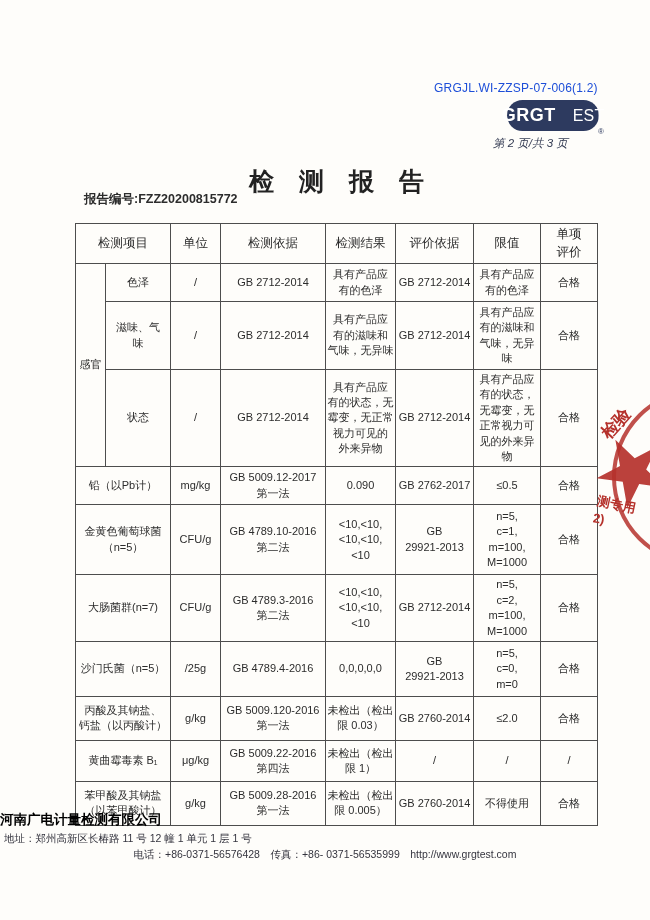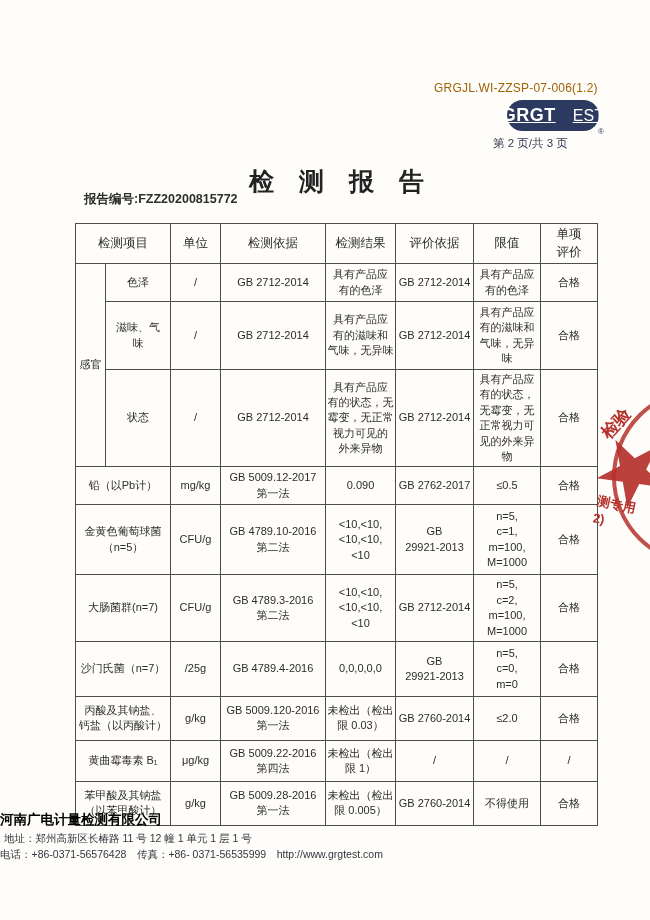--- a/index.html
+++ b/index.html
@@ -4,31 +4,30 @@
 <style>
   html,body{margin:0;padding:0;}
   body{
     width:650px;height:920px;overflow:hidden;position:relative;
     background:#fefdfa;color:#2e2e2e;
     font-family:"Liberation Sans","DejaVu Sans",sans-serif;
   }
   .page{position:absolute;inset:0;}
 
   
-  .doc-code{position:absolute;top:81px;left:434px;font-size:12px;color:#a16207;letter-spacing:.2px;}
+  .doc-code{position:absolute;top:81px;left:434px;font-size:12px;color:#1d4ed8;letter-spacing:.2px;}
   .logo-pill{
     position:absolute;top:100px;left:507px;width:92px;height:31px;
     border-radius:16px;display:flex;align-items:center;justify-content:center;
     color:#fff;
-    text-decoration:underline;
   }
   .logo-grgt{font-size:18px;font-weight:800;letter-spacing:.5px;}
   .logo-est{font-size:16px;font-weight:400;letter-spacing:.2px;margin-left:17px;}
   .reg-mark{position:absolute;top:127px;left:598px;font-size:8px;color:#2d3a5f;}
-  .page-indicator{position:absolute;top:136px;left:493px;font-size:11.5px;color:#333b52;}
+  .page-indicator{position:absolute;top:136px;left:493px;font-size:11.5px;color:#333b52;font-style:italic;}
 
   
   .title{
     position:absolute;top:149px;left:0;width:100%;text-align:center;
     font-size:25px;font-weight:bold;letter-spacing:9px;color:#222;margin:16px;
   }
   .report-no{position:absolute;top:191px;left:84px;font-size:12.5px;font-weight:600;color:#2c2c2c;}
 
   
   table.report{
@@ -39,21 +38,21 @@
     border:1px solid #4d4d4d;text-align:center;vertical-align:middle;
     font-size:11px;line-height:1.4;padding:2px 1px;
     white-space:pre-line;font-weight:normal;color:#2c2c2c;
   }
   table.report th{font-size:12.5px;}
   .c-item{font-size:11.5px;}
 
   
   .footer-company{position:absolute;top:811px;left:0;width:100%;text-align:left;font-size:13.5px;font-weight:bold;color:#000000;}
   .footer-address{position:absolute;top:832px;left:4px;width:100%;text-align:left;font-size:10.5px;color:#35353f;}
-  .footer-contact{position:absolute;top:848px;left:0;width:100%;font-size:10.5px;color:#35353f;}
+  .footer-contact{position:absolute;top:848px;left:0;width:100%;text-align:center;font-size:10.5px;color:#35353f;}
 
   
   .seal-ring{
     position:absolute;left:612px;top:388px;width:170px;height:170px;
     border:4px solid rgba(181,49,43,.85);border-radius:50%;
   }
   .seal-star{
     position:absolute;left:596px;top:436px;width:72px;height:72px;
     background:rgba(181,49,43,.92);
     clip-path:polygon(50% 0%,61% 35%,98% 35%,68% 57%,79% 91%,50% 70%,21% 91%,32% 57%,2% 35%,39% 35%);
@@ -183,21 +182,21 @@
 &lt;10,&lt;10,
 &lt;10</td>
       <td>GB 2712-2014</td>
       <td>n=5,
 c=2,
 m=100,
 M=1000</td>
       <td>合格</td>
     </tr>
     <tr style="height:55px">
-      <td colspan="2" class="c-item">沙门氏菌（n=7）</td>
+      <td colspan="2" class="c-item">沙门氏菌（n=5）</td>
       <td>/25g</td>
       <td>GB 4789.4-2016</td>
       <td>0,0,0,0,0</td>
       <td>GB
 29921-2013</td>
       <td>n=5,
 c=0,
 m=0</td>
       <td>合格</td>
     </tr>

